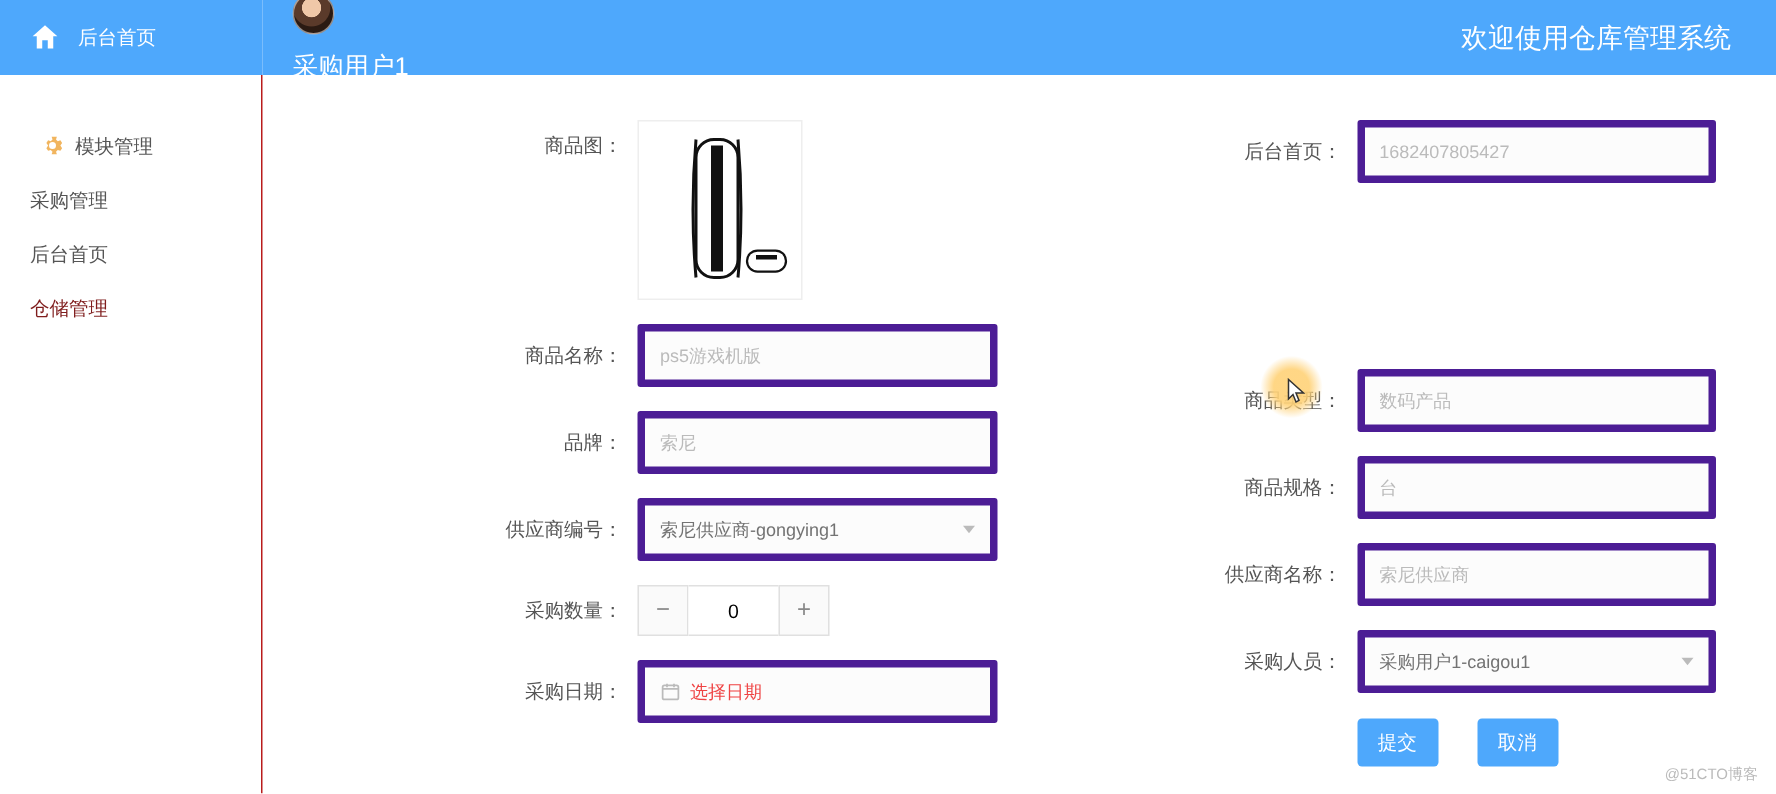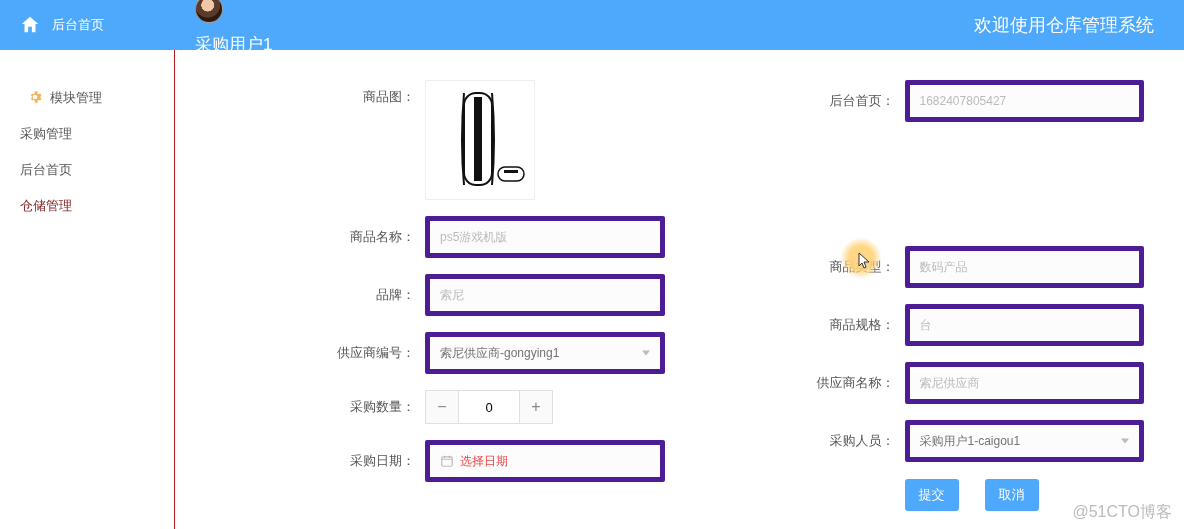--- a/index.html
+++ b/index.html
@@ -48,21 +48,21 @@
     
     .date-box { display: flex; align-items: center; gap: 6px; }
     .date-box svg { flex-shrink: 0; }
     
     .btn-row { display: flex; gap: 26px; padding-left: 120px; }
     .btn { height: 32px; padding: 0 14px; border-radius: 3px; background: #4ea8fc; color: #fff; border: none; font-size: 13px; cursor: pointer; display: flex; align-items: center; }
     
     .cursor-highlight { position: absolute; left: 840px; top: 237px; width: 42px; height: 42px; background: radial-gradient(circle, rgba(255,210,120,0.9) 0 40%, rgba(255,210,120,0) 70%); border-radius: 50%; pointer-events: none; }
     .cursor-ptr { position: absolute; left: 858px; top: 252px; pointer-events: none; }
     
-    .watermark { position: absolute; right: 12px; bottom: 6px; color: #bbb; font-size: 16px; }
+    .watermark { position: absolute; right: 12px; bottom: 6px; color: #bbb; font-size: 10px; }
   </style>
 </head>
 <body>
 
 <div class="top-header">
   <div class="top-header-left">
     <span class="home-icon-box">
       <svg viewBox="0 0 24 24" width="22" height="22" fill="#fff">
           <path d="M12 3l9 8h-3v9h-4v-6H10v6H6v-9H3z"></path>
         </svg>

